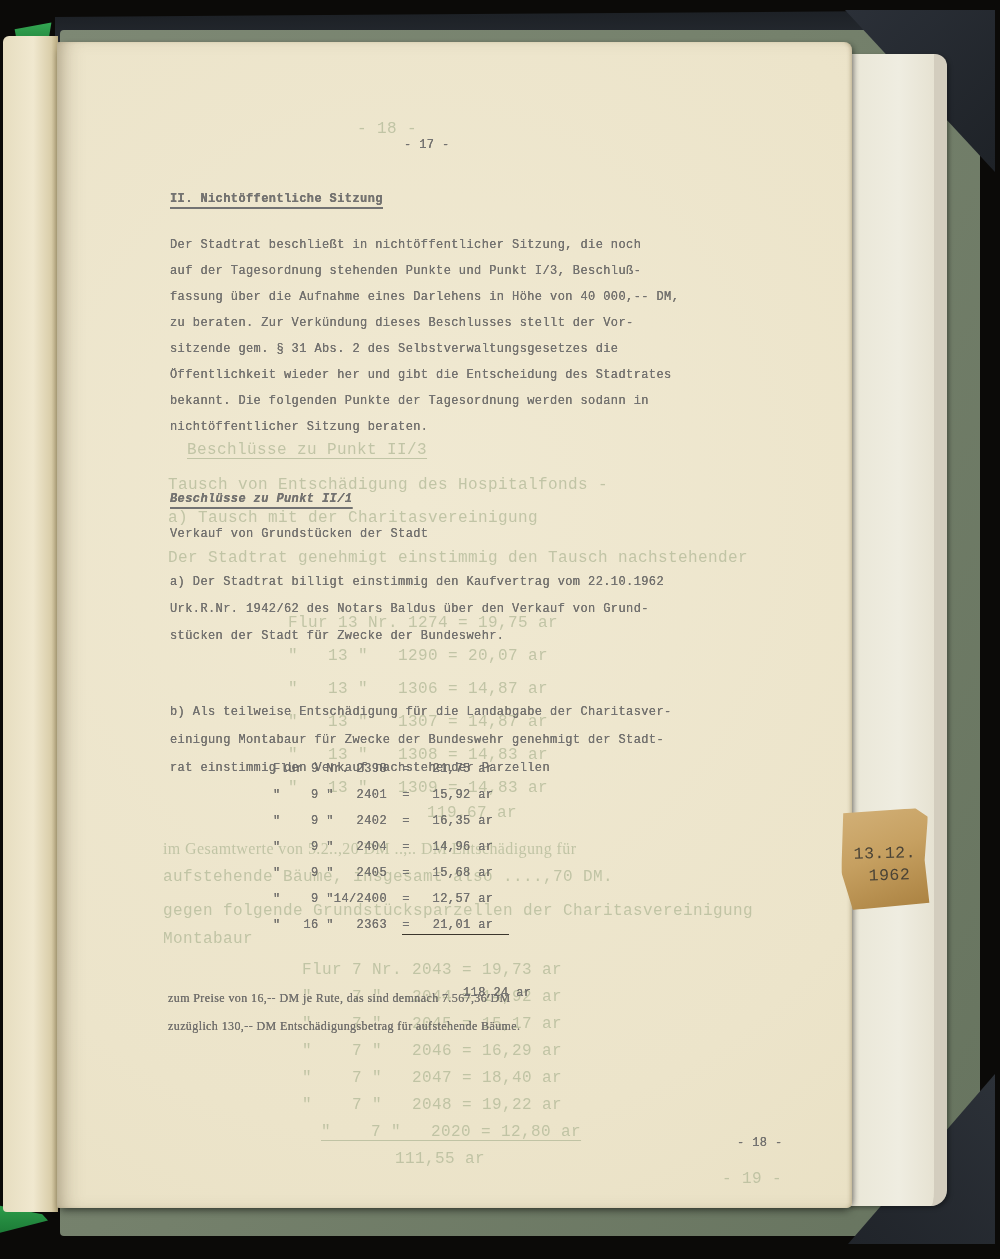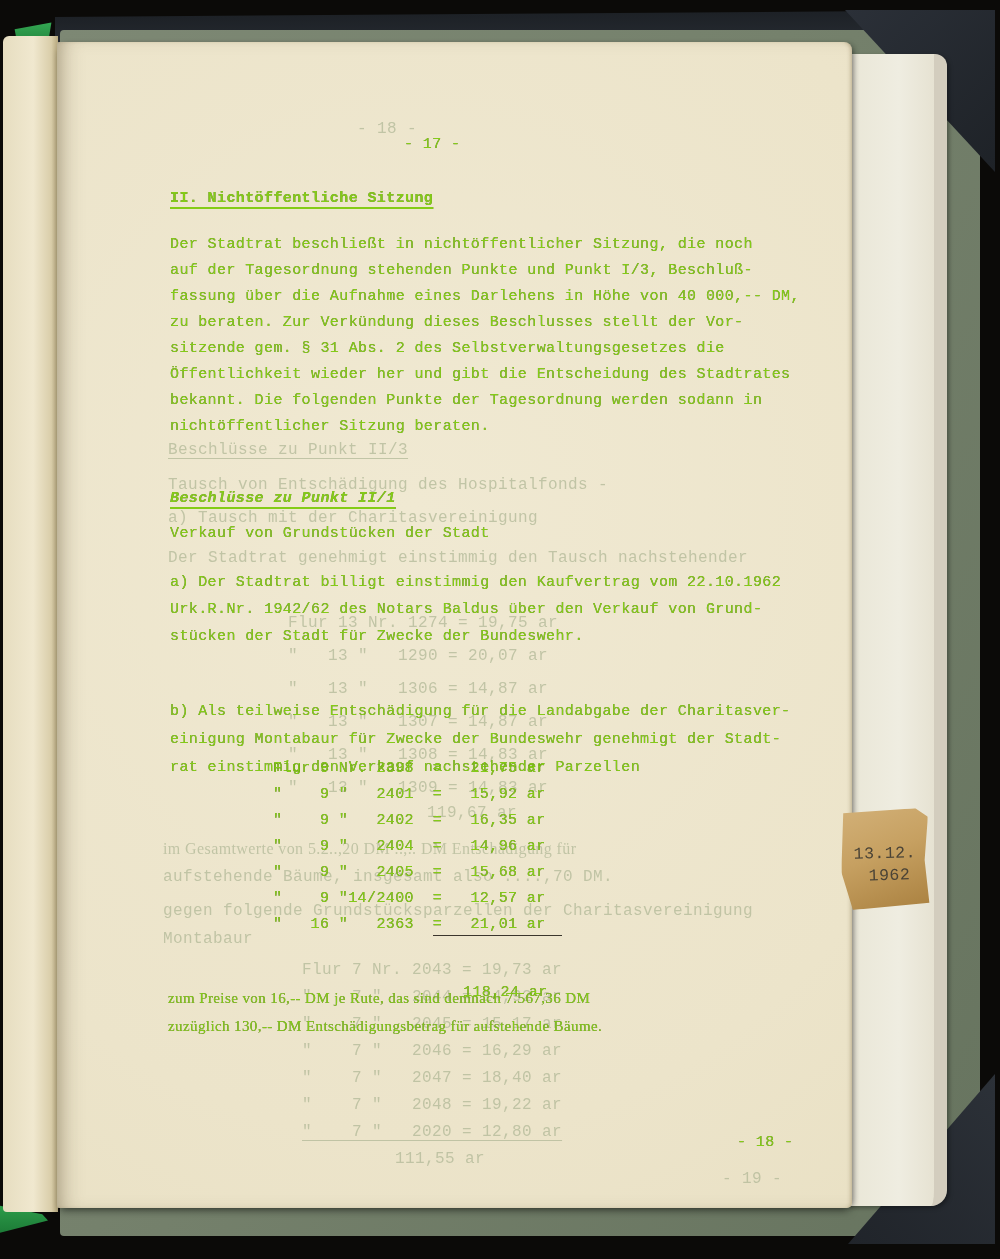--- a/index.html
+++ b/index.html
@@ -55,32 +55,32 @@
      clip-path:polygon(4% 3%,86% 0,100% 9%,95% 52%,99% 95%,12% 100%,0 62%);
      transform:rotate(-1.6deg);
      box-shadow:1px 2px 3px rgba(0,0,0,.3);
      color:#4a4336;font-size:16.5px;line-height:22px;letter-spacing:.5px;
      text-align:center;padding-top:0;box-sizing:border-box;}
   .date-tab .l1{margin-top:34px;}
   .date-tab .l2{padding-left:8px;}
 
   
   .text-layer{position:absolute;left:0;top:0;width:1000px;height:1259px;}
-  .t{position:absolute;white-space:pre-line;font-size:15px;line-height:26px;
-     letter-spacing:.4px;color:#84cc16;
+  .t{position:absolute;white-space:pre-line;font-size:12px;line-height:26px;
+     letter-spacing:.4px;color:#737373;
      text-shadow:0 0 .6px rgba(52,46,38,.75);}
   .lh27{line-height:27px;} .lh28{line-height:28px;}
   .heading{font-weight:bold;text-decoration:underline;
      text-underline-offset:5px;text-decoration-thickness:1.5px;}
   .rows{white-space:pre;}
   .prow{white-space:pre;}
   .uline{border-bottom:1.6px solid #3b362d;padding-right:16px;padding-bottom:2px;}
   .ghost{position:absolute;white-space:pre;font-size:16px;line-height:26px;
      letter-spacing:.4px;color:#b2b998;opacity:.75;}
-  .ghost.u{text-decoration:underline;text-underline-offset:4px;}
+  .ghost.u{text-decoration:underline;text-underline-offset:4px;margin-left:19px;}
 </style>
 </head>
 <body>
 
 <div class="scene">
 
   <div class="cover-top-charcoal"></div>
   <div class="cover-green"></div>
   <div class="corner-tr"></div>
   <div class="corner-br"></div>

